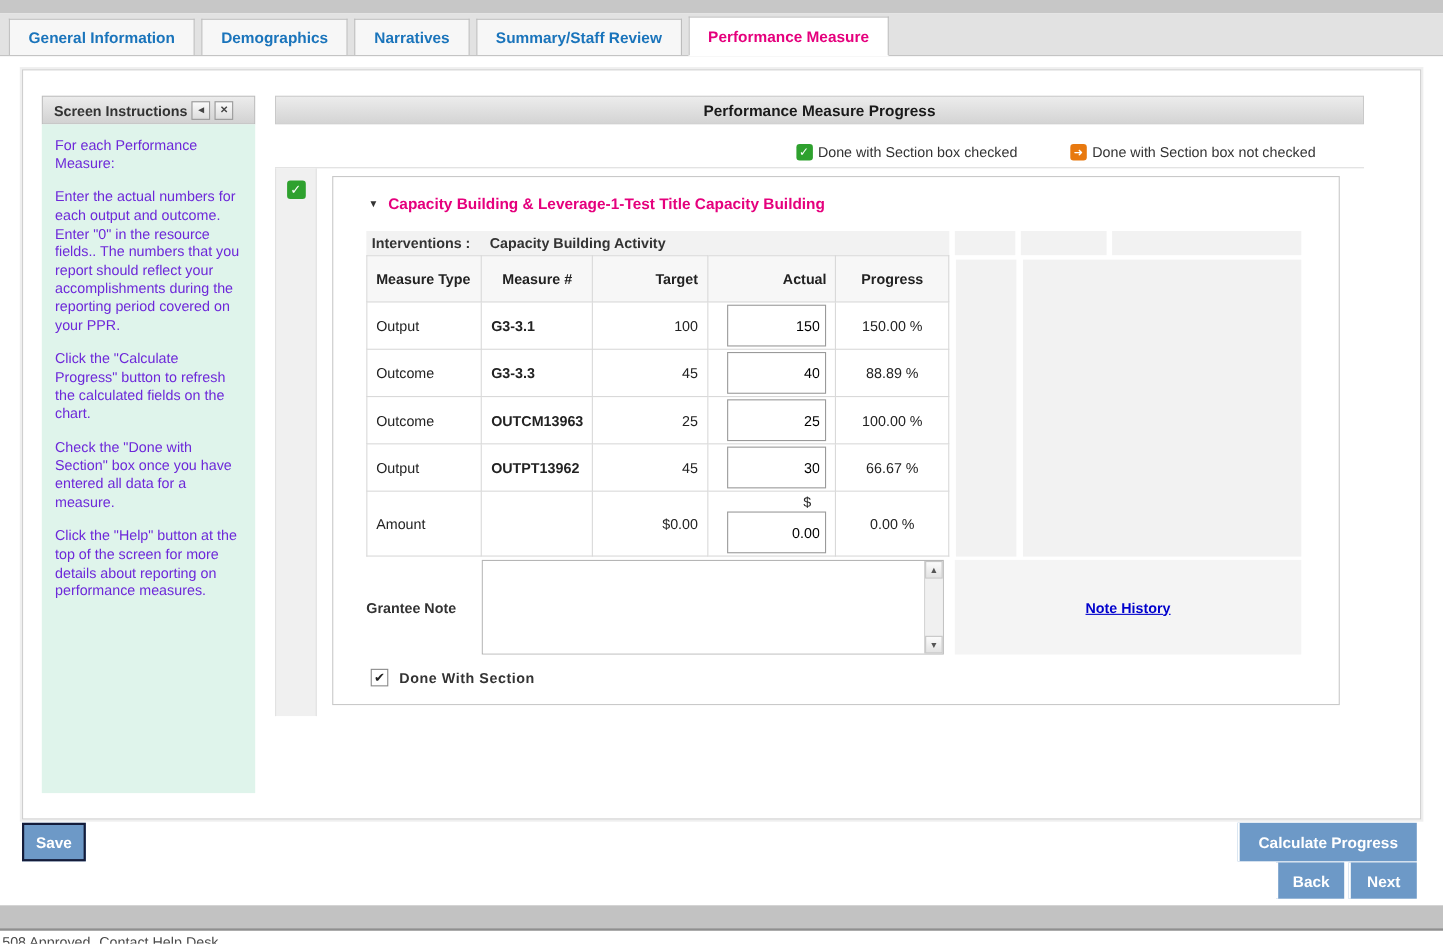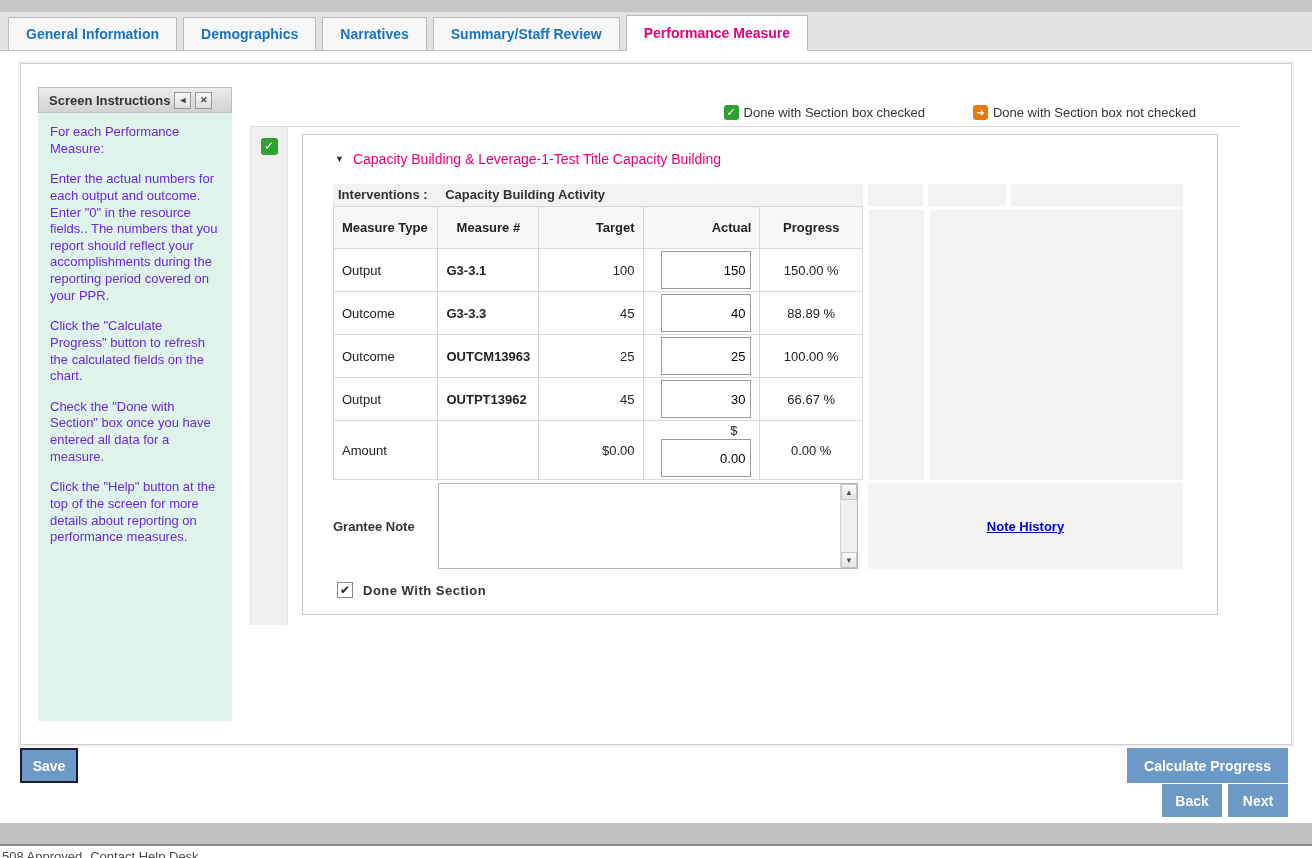--- a/index.html
+++ b/index.html
@@ -56,21 +56,21 @@
                border-left:1px solid #e2e2e2; border-right:1px solid #e2e2e2;
                padding-top:11px; display:flex; justify-content:center;
                align-items:flex-start; align-self:stretch; }
   .check-icon { width:17px; height:17px; border-radius:3px; background:#2ea12e;
                 color:#fff; font-size:12px; text-align:center; line-height:17px; }
 
   .section-panel { flex:1; margin:7px 22px 10px 14px; border:1px solid #c9c9c9;
                    background:#fff; padding:16px 34px 16px 30px; }
   .title-row { display:flex; align-items:center; gap:9px; margin-bottom:17px; margin-left:2px; }
   .tri { font-size:9px; color:#333; }
-  .section-title { font-size:14px; font-weight:normal; color:#e5007d; cursor:pointer; }
+  .section-title { font-size:14px; font-weight:bold; color:#e5007d; cursor:pointer; }
 
   .interv-row { display:flex; gap:5px; height:22px; }
   .interv-bar { width:530px; flex:none; background:#f2f2f2; line-height:22px;
                 font-size:13px; font-weight:bold; color:#333; padding-left:5px; }
   .interv-bar .val { margin-left:14px; }
   .gcell { background:#f2f2f2; flex:none; }
   .gcell.c1 { width:55px; } .gcell.c2 { width:78px; } .gcell.grow { flex:1; }
 
   .body-row { display:flex; gap:6px; align-items:stretch; }
   table.pm { width:530px; flex:none; border-collapse:collapse; }
@@ -155,20 +155,21 @@
     <div class="sb-body">
       <p>For each Performance Measure:</p>
       <p>Enter the actual numbers for each output and outcome.  Enter "0" in the resource fields..  The numbers that you report should reflect your accomplishments during the reporting period covered on your PPR.</p>
       <p>Click the "Calculate Progress" button to refresh the calculated fields on the chart.</p>
       <p>Check the "Done with Section" box once you have entered all data for a measure.</p>
       <p>Click the "Help" button at the top of the screen for more details about reporting on performance measures.</p>
     </div>
   </div>
 
   <div class="content">
+    <div class="content-head">Performance Measure Progress</div>
 
     <div class="legend">
       <div class="legend-item">
         <span class="mini-icon mini-green">✓</span>
         <span>Done with Section box checked</span>
       </div>
       <div class="legend-item">
         <span class="mini-icon mini-orange">➜</span>
         <span>Done with Section box not checked</span>
       </div>

